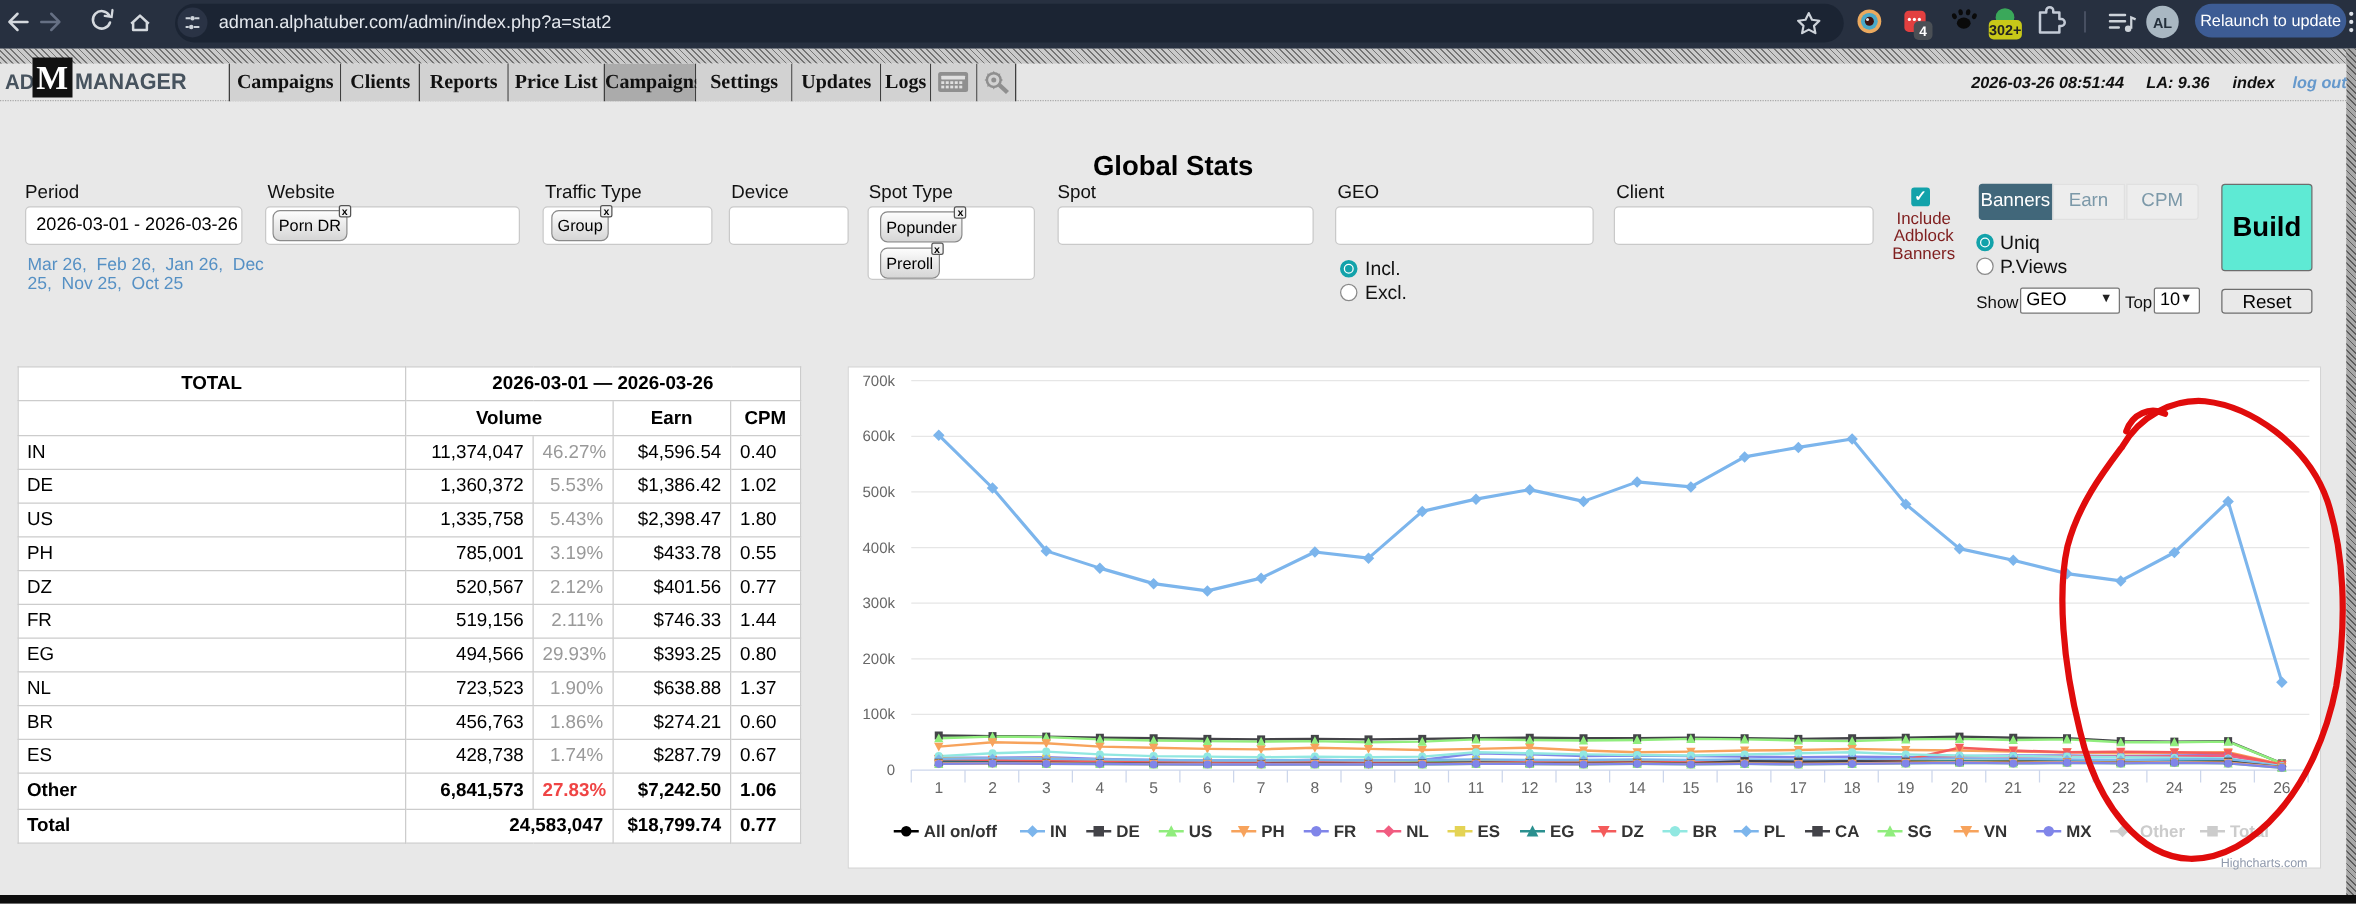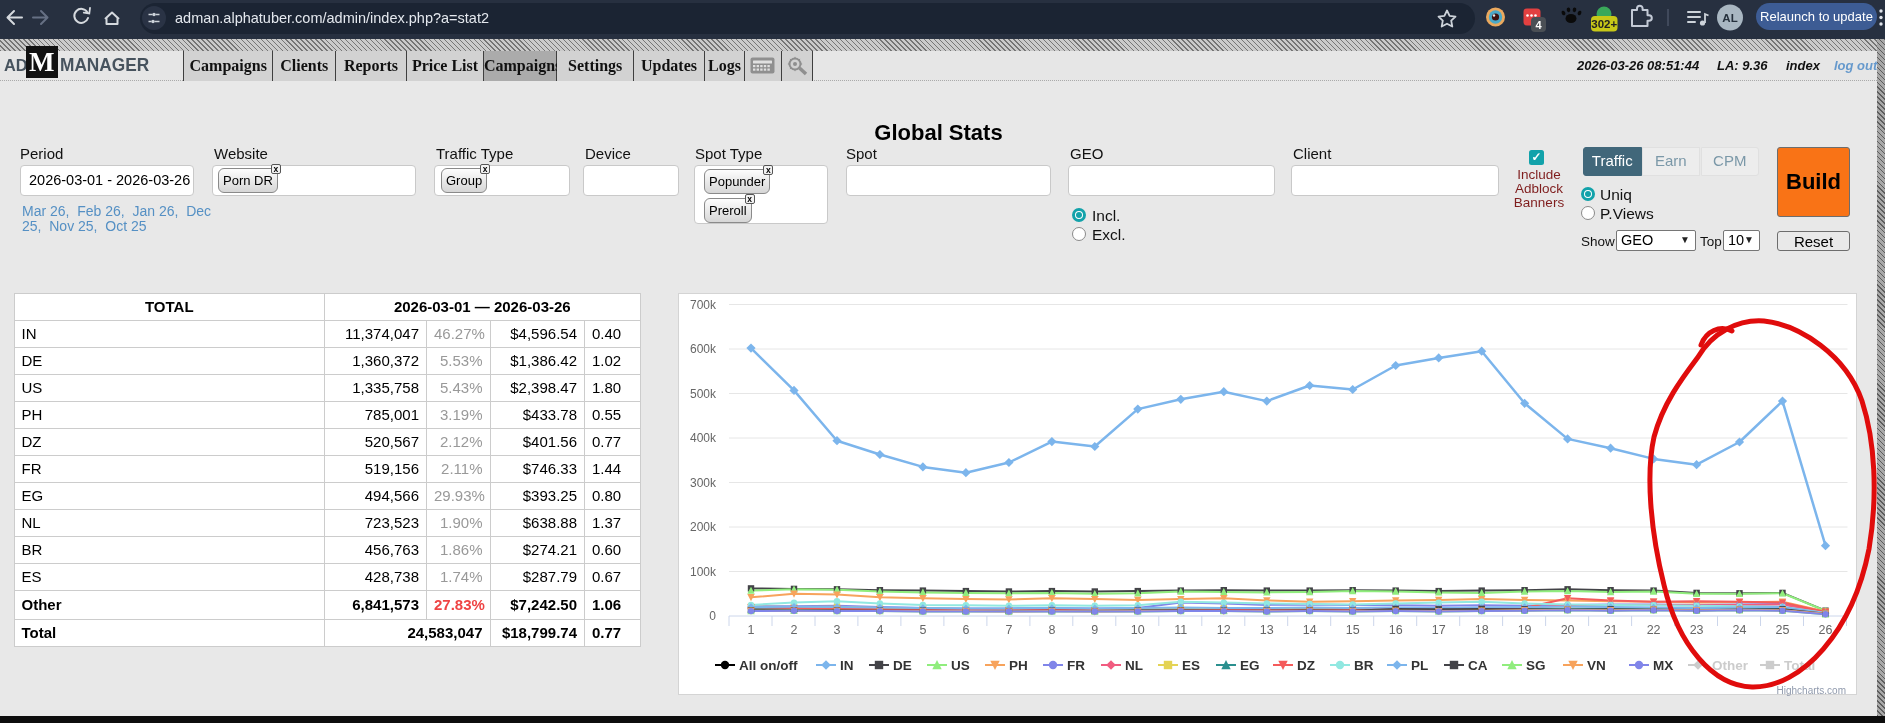--- a/index.html
+++ b/index.html
@@ -43,21 +43,21 @@
 .chip .x { position:absolute; right:-4px; top:-5px; width:10px; height:10px; background:#f2f2f2; border:1px solid #555;
   font-size:8.5px; line-height:8px; text-align:center; color:#000; font-weight:bold; border-radius:2px; }
 .radio { position:absolute; width:14px; height:14px; border-radius:50%; background:#fff; border:1px solid #8a8a8a; }
 .radio.on { border:3px solid #12a2aa; }
 .radio.on::after { content:""; position:absolute; left:1px; top:1px; width:6px; height:6px; background:#12a2aa; border-radius:50%; }
 .rlabel { position:absolute; font-size:15.5px; color:#111; }
 .checkbox { position:absolute; left:1529px; top:149.5px; width:15px; height:15px; background:#12a2aa; border-radius:2.5px;
   color:#fff; font-size:12px; line-height:15px; text-align:center; font-weight:bold; }
 .adblock { position:absolute; left:1503px; top:168px; width:72px; text-align:center; font-size:13.5px; line-height:14px; color:#7f1d1d; }
 .segbtn { position:absolute; top:147px; height:28.5px; font-size:15px; text-align:center; line-height:26.5px; }
-.build { position:absolute; left:1777px; top:147px; width:73px; height:70px; background:#f97316; border:1px solid #6d6d6d;
+.build { position:absolute; left:1777px; top:147px; width:73px; height:70px; background:#5eead4; border:1px solid #6d6d6d;
   border-radius:3px; font-size:22px; font-weight:bold; text-align:center; line-height:68px; color:#000; }
 .reset { position:absolute; left:1777px; top:230.5px; width:73px; height:20.5px; background:#e9e9e9; border:1px solid #6d6d6d;
   border-radius:3px; font-size:15px; text-align:center; line-height:19px; color:#000; }
 .dd { position:absolute; top:229.5px; height:21px; background:#fff; border:1px solid #767676; border-radius:2px;
   font-size:14.5px; color:#000; padding:0 4px; line-height:19px; }
 .dd .chev { position:absolute; right:5px; top:50%; transform:translateY(-54%); font-size:10px; color:#222; }
 
 
 table.stats { position:absolute; left:13.5px; top:293px; border-collapse:collapse; table-layout:fixed; background:#fff; font-size:15px; color:#000; }
 table.stats td, table.stats th { border:1px solid #ccc; padding:0 7px; overflow:hidden; }
@@ -234,21 +234,21 @@
 <div class="rlabel" style="left:1092px; top:206.5px">Incl.</div>
 <div class="radio" style="left:1072px; top:227px"></div>
 <div class="rlabel" style="left:1092px; top:226px">Excl.</div>
 
 <div class="flabel" style="left:1293px; top:145px">Client</div>
 <div class="finput" style="left:1291px; width:208px"></div>
 
 <div class="checkbox">✓</div>
 <div class="adblock">Include Adblock Banners</div>
 
-<div class="segbtn" style="left:1583px; width:58.5px; background:#41677a; color:#fff; border:1px solid #41677a; border-radius:3px 0 0 3px;">Traffic</div>
+<div class="segbtn" style="left:1583px; width:58.5px; background:#41677a; color:#fff; border:1px solid #41677a; border-radius:3px 0 0 3px;">Banners</div>
 <div class="segbtn" style="left:1641.5px; width:58.5px; background:#ededed; color:#7b98a8; border:1px solid #e0e0e0;">Earn</div>
 <div class="segbtn" style="left:1700.5px; width:58.5px; background:#ededed; color:#7b98a8; border:1px solid #e0e0e0; border-radius:0 3px 3px 0;">CPM</div>
 
 <div class="radio on" style="left:1581px; top:186.5px"></div>
 <div class="rlabel" style="left:1600px; top:185.5px">Uniq</div>
 <div class="radio" style="left:1581px; top:206px"></div>
 <div class="rlabel" style="left:1600px; top:205px">P.Views</div>
 
 <div class="flabel" style="left:1581px; top:234px; font-size:13.5px">Show</div>
 <div class="dd" style="left:1616px; width:80px">GEO<span class="chev">▼</span></div>
@@ -262,20 +262,26 @@
       <col style="width:310.5px">
       <col style="width:102px">
       <col style="width:63.5px">
       <col style="width:94.5px">
       <col style="width:55.5px">
     </colgroup>
 <tbody>
       <tr class="h1r">
         <th class="cc" style="text-align:center">TOTAL</th>
         <th colspan="4">2026-03-01 — 2026-03-26</th>
+      </tr>
+<tr class="h2r">
+        <td></td>
+        <th colspan="2">Volume</th>
+        <th>Earn</th>
+        <th>CPM</th>
       </tr>
 <tr>
         <td class="cc">IN</td>
         <td class="num">11,374,047</td>
         <td class="pct">46.27%</td>
         <td class="num">$4,596.54</td>
         <td class="cpm">0.40</td>
       </tr>
 <tr>
         <td class="cc">DE</td>

